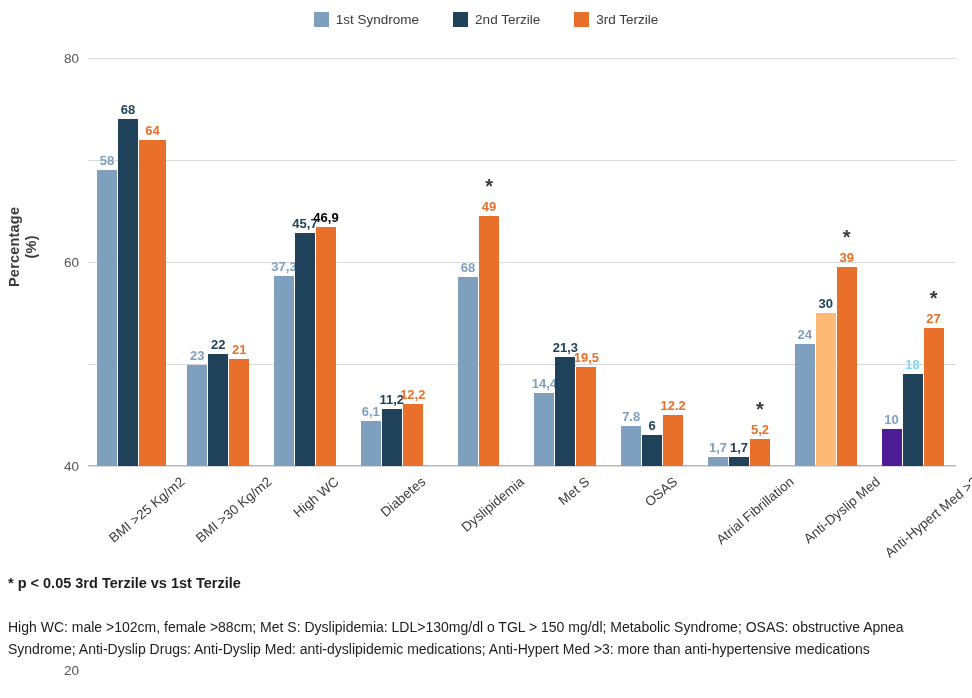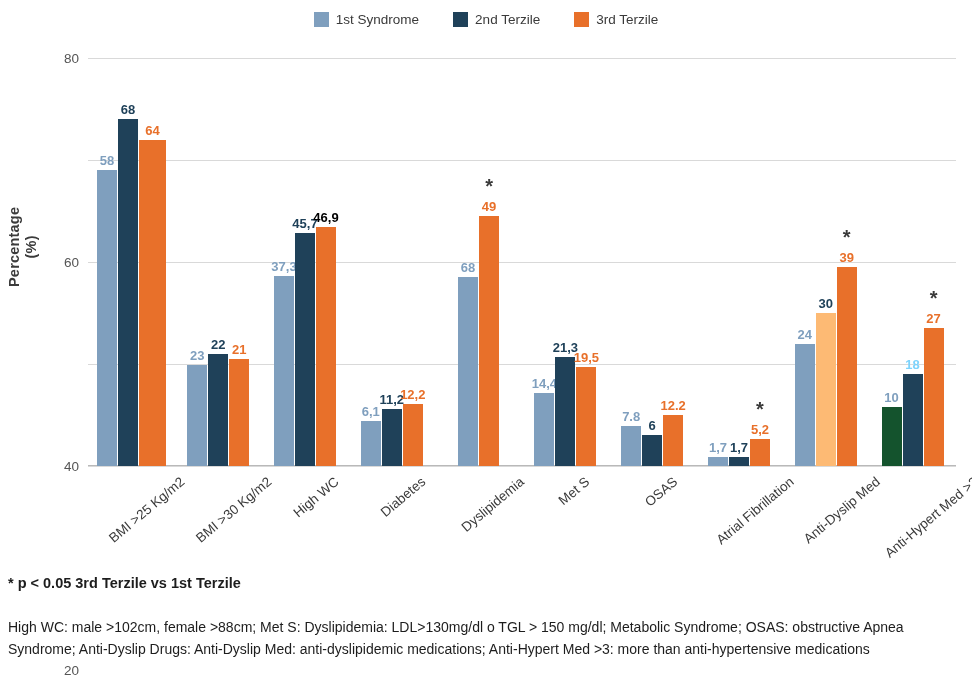--- a/index.html
+++ b/index.html
@@ -334,21 +334,21 @@
             </div>
             <div class="bar" style="height: 198.9px; background: rgb(232, 112, 42);">
               <span class="bar-value" style="color: rgb(232, 112, 42);">39</span>
               <span class="star" style="margin-bottom: 20px;">*</span>
             </div>
           </div>
           <div class="xtick">Anti-Dyslip Med</div>
         </div>
         <div class="group">
           <div class="bars">
-            <div class="bar" style="height: 59px; background: #14532d;">
+            <div class="bar" style="height: 37px; background: #4c1d95;">
               <span class="bar-value" style="color: rgb(127, 159, 190);">10</span>
             </div>
             <div class="bar" style="height: 91.8px; background: rgb(31, 65, 89);">
               <span class="bar-value" style="color: #7dd3fc;">18</span>
             </div>
             <div class="bar" style="height: 137.7px; background: rgb(232, 112, 42);">
               <span class="bar-value" style="color: rgb(232, 112, 42);">27</span>
               <span class="star" style="margin-bottom: 20px;">*</span>
             </div>
           </div>

